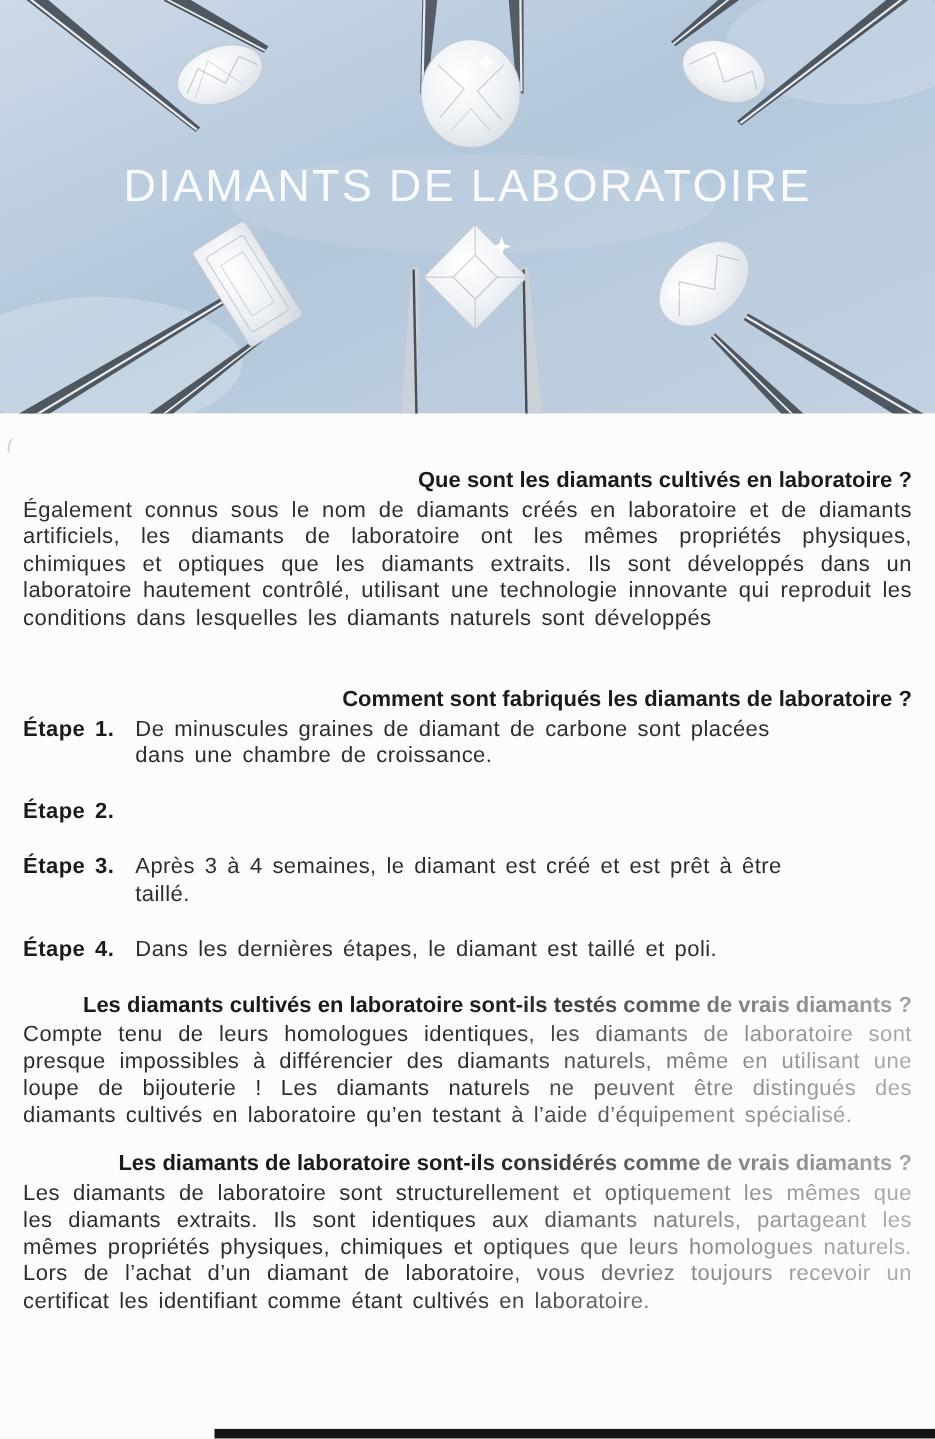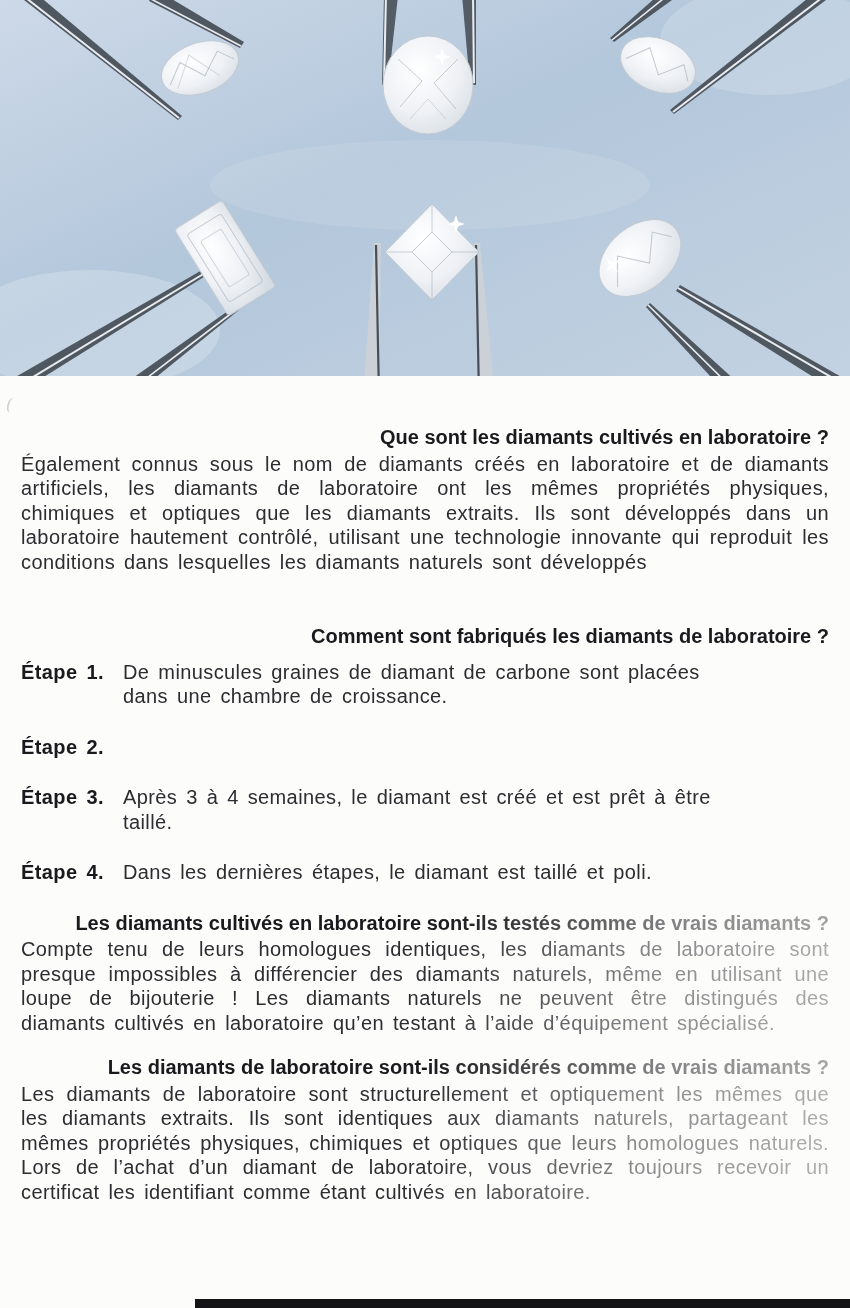--- a/index.html
+++ b/index.html
@@ -13,21 +13,21 @@
   
   .content{position:absolute;top:376px;left:0;right:0;padding:0 21px;
       color:#2c2c31;font-size:20px;line-height:24.5px;letter-spacing:.4px;word-spacing:3px;}
   .head{font-size:20px;font-weight:700;color:#1a1a1e;text-align:right;margin:0;
       letter-spacing:0;word-spacing:0;}
   .h-what{margin-top:49px;}
   .h-how{margin-top:50px;}
   .h-tested{margin-top:7px;}
   .h-considered{margin-top:20px;}
   .body-p{margin:2px 0 0;text-align:justify;}
-  .steps{margin-top:11px;}
+  .steps{margin-top:2px;}
   .step{display:flex;margin-bottom:26px;}
   .step-label{flex:0 0 102px;font-weight:700;color:#1a1a1e;}
   .step-text{max-width:600px;}
   
   .fade-overlay{position:absolute;left:0;right:0;top:900px;height:360px;pointer-events:none;
       background:linear-gradient(97deg,rgba(252,252,251,0) 50%,rgba(252,252,251,.45) 75%,rgba(252,252,251,.62) 95%);}
   .smudge{position:absolute;top:398px;left:7px;width:8px;height:15px;
       border-left:2px solid rgba(120,120,128,.32);border-radius:60% 0 0 50%/70% 0 0 40%;
       transform:rotate(9deg);}
   .bottom-bar{position:absolute;left:195px;right:0;bottom:0;height:9px;background:#141416;}
@@ -128,20 +128,21 @@
         <line x1="862" y1="395" x2="678" y2="288" stroke="#e9edf1" stroke-width="2"></line>
         <polygon points="748,392 736,404 646,307 650,303" fill="#4f5761"></polygon>
         <line x1="742" y1="398" x2="648" y2="305" stroke="#e9edf1" stroke-width="1.6"></line>
       </g>
       <g transform="translate(640,258) rotate(-40)">
         <ellipse rx="46" ry="32" fill="url(#diamGrad)" stroke="#c3cad2" stroke-width="1"></ellipse>
         <polyline points="-36,8 -16,-16 4,10 26,-12 38,4" fill="none" stroke="#aab3bd" stroke-width="1" opacity="0.7"></polyline>
         <use href="#spark" x="-26" y="-12" opacity="0.9"></use>
       </g>
     </svg>
+    <div class="hero-title">DIAMANTS DE LABORATOIRE</div>
   </div>
 
   <div class="content">
 
     <h2 class="head h-what">Que sont les diamants cultivés en laboratoire ?</h2>
     <p class="body-p">Également connus sous le nom de diamants créés en laboratoire et de diamants artificiels, les diamants de laboratoire ont les mêmes propriétés physiques, chimiques et optiques que les diamants extraits. Ils sont développés dans un laboratoire hautement contrôlé, utilisant une technologie innovante qui reproduit les conditions dans lesquelles les diamants naturels sont développés</p>
 
     <h2 class="head h-how">Comment sont fabriqués les diamants de laboratoire ?</h2>
     <div class="steps">
       <div class="step">

